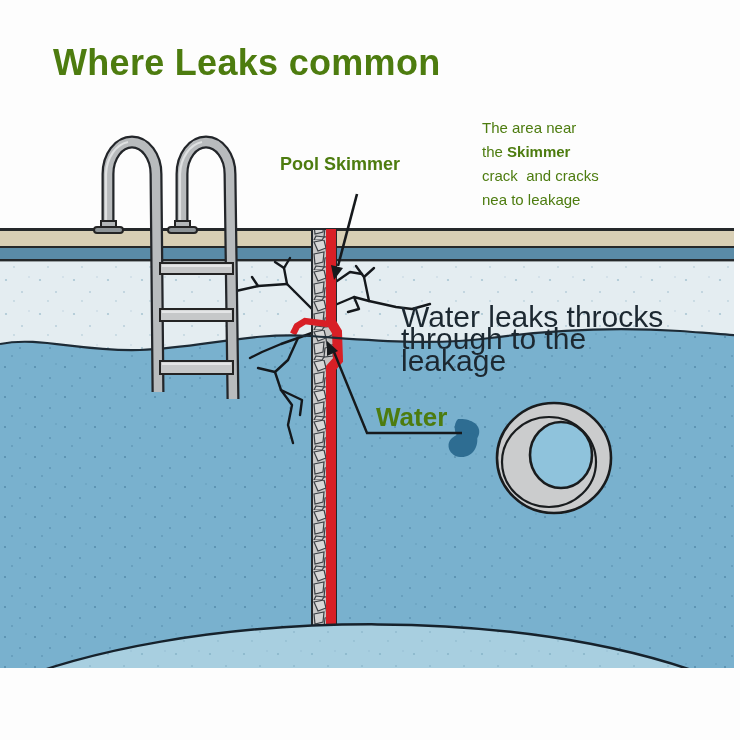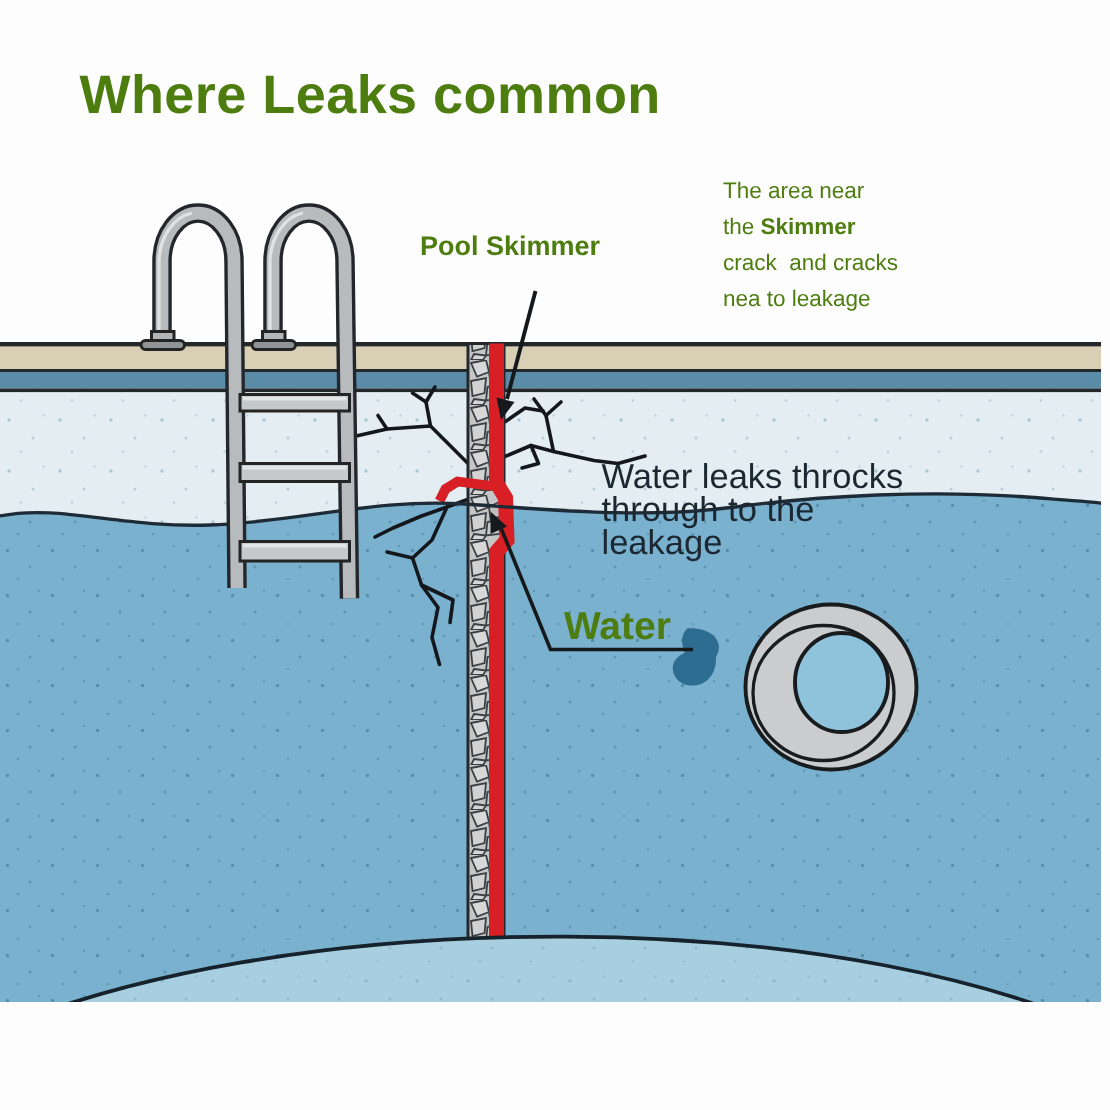--- a/index.html
+++ b/index.html
@@ -18,21 +18,21 @@
   .fill-floor{fill:var(--floor-light,#a8cfe0);}
   .stroke-metal{stroke:var(--metal-gray,#b8bbbd);}
   .fill-drop{fill:var(--droplet-blue,#2e6d92);}
   .ink{stroke:var(--outline-dark,#23262a);}
 
   .txt{position:absolute;color:#4d7c0f;white-space:pre-wrap;}
   .title{left:53px;top:42px;font-size:36px;font-weight:700;letter-spacing:.3px;}
   .skimmer-note{left:482px;top:116px;font-size:15px;line-height:24px;width:250px;}
   .skimmer-note b{font-weight:700;}
   .pool-skimmer-label{left:280px;top:154px;font-size:18px;font-weight:700;}
-  .leak-note{left:401px;top:306px;font-size:23px;line-height:22px;color:#1c2831;}
+  .leak-note{left:401px;top:306px;font-size:30px;line-height:22px;color:#1c2831;}
   .crack-label{left:376px;top:402px;font-size:26px;font-weight:700;}
 </style>
 </head>
 <body>
 
 <div class="stage">
 <svg width="740" height="740" viewBox="0 0 740 740">
   <defs>
     <pattern id="gravel" width="24" height="30" patternUnits="userSpaceOnUse">
       <rect width="24" height="30" fill="#c6c6c6"></rect>

